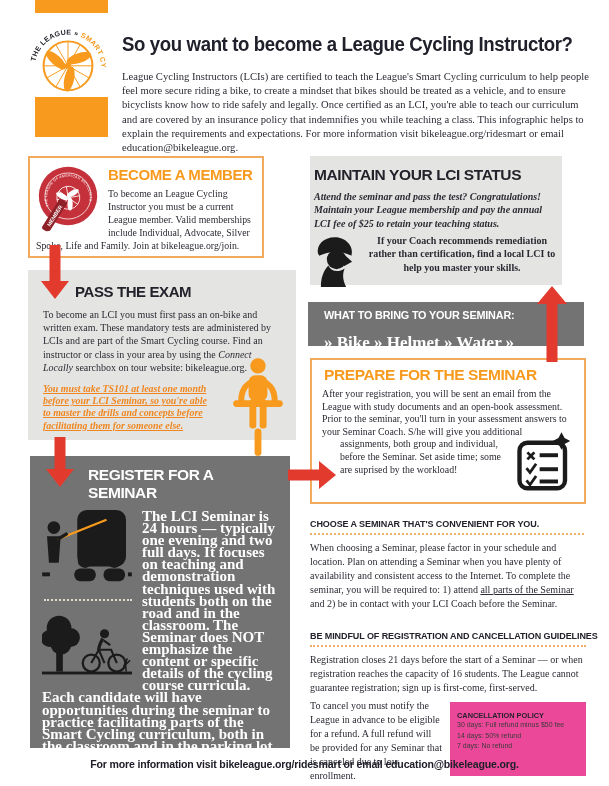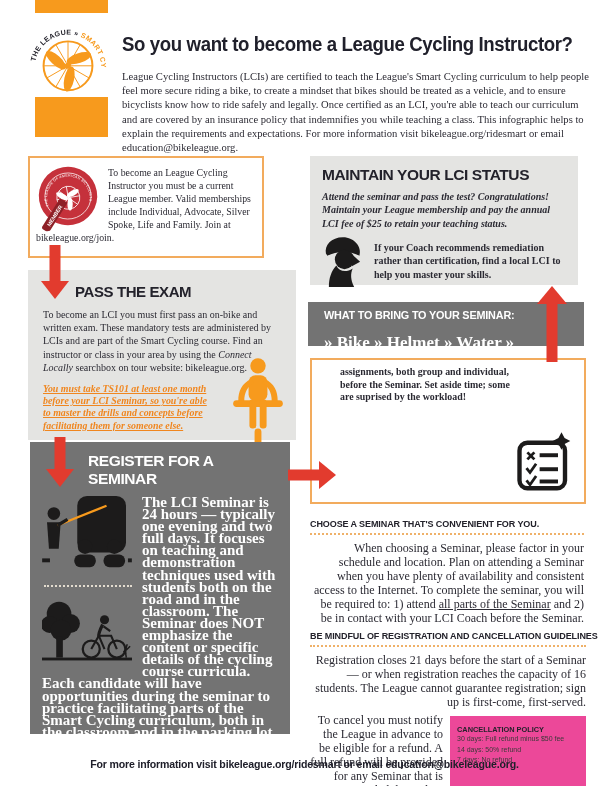--- a/index.html
+++ b/index.html
@@ -29,49 +29,49 @@
   .member-title{color:#F79A1D;margin-top:4px;}
   .member-body{font-size:9.8px;line-height:13px;margin-top:4px;}
   
   .exam-box{position:absolute;left:28px;top:270px;width:268px;height:170px;}
   .exam-title{color:#23222b;margin:13px 16px 0 47px;}
   .exam-body{font-size:10px;line-height:13.2px;margin:8px 14px 0 15px;}
   .exam-note{font-size:9.9px;line-height:12.2px;margin:9px 0 0 15px;width:170px;
              color:#F0861F;font-style:italic;font-weight:bold;text-decoration:underline;}
   .standing-cyclist{position:absolute;right:8px;top:84px;}
   
-  .register-box{position:absolute;left:30px;top:442px;width:236px;height:272px;padding:10px 12px;}
+  .register-box{position:absolute;left:30px;top:456px;width:236px;height:272px;padding:10px 12px;}
   .register-title{color:#fff;margin-left:46px;font-size:15.5px;}
   .reg-icons{float:left;width:92px;margin:8px 8px 0 0;}
   .reg-sep{border-top:2px dotted rgba(255,246,230,.8);margin:7px 2px 8px 2px;}
   .reg-body{color:#fff;font-weight:bold;font-size:15px;line-height:12.1px;margin-top:8px;}
   .reg-bullets{clear:none;margin-top:8px;}
   .reg-bullet{color:#fff;font-family:"Liberation Sans",sans-serif;font-weight:bold;
       font-size:10.2px;line-height:16.5px;letter-spacing:-.2px;transform:scaleX(.94);transform-origin:left;white-space:nowrap;}
   
-  .maintain-box{position:absolute;left:310px;top:156px;width:244px;height:109px;padding:10px 12px;}
+  .maintain-box{position:absolute;left:310px;top:156px;width:244px;height:109px;padding:10px 4px;}
   .maintain-title{font-size:15.5px;color:#23222b;}
   .maintain-body{font-weight:bold;font-size:10px;line-height:13.4px;margin-top:6px;font-style:italic;}
   .coach-row{display:flex;margin-top:3px;}
   .coach-row svg{flex:0 0 auto;margin:2px 8px 0 -2px;}
-  .coach-note{font-weight:bold;font-size:10px;line-height:13.2px;margin-top:8px;}
+  .coach-note{font-weight:bold;font-size:10px;line-height:13.2px;margin-top:1px;text-align:center;}
   
   .bring-box{position:absolute;left:308px;top:302px;width:260px;height:37px;padding:7px 0 0 16px;}
   .bring-title{color:#fff;font-family:"Liberation Sans",sans-serif;font-weight:bold;
       font-size:11.3px;letter-spacing:-.2px;transform:scaleX(.96);transform-origin:left;}
   .bring-items{color:#fff;font-weight:bold;font-size:17px;margin-top:12px;}
   
   .prepare-box{position:absolute;left:310px;top:358px;width:252px;height:130px;padding:6px 10px;}
   .prepare-title{color:#F79A1D;font-size:15.5px;margin-left:2px;}
   .prepare-body{font-size:9.9px;line-height:12.6px;margin-top:4px;}
-  .prepare-body2{font-size:9.9px;line-height:12.6px;width:172px;margin-left:18px;font-weight:bold;}
+  .prepare-body2{font-size:9.9px;line-height:12.6px;width:172px;margin-left:18px;}
   .checklist{position:absolute;right:12px;bottom:10px;}
   
   .choose-sec{position:absolute;left:310px;top:518px;width:274px;}
-  .sec-body{font-size:12px;line-height:14px;text-align:right;}
+  .sec-body{font-size:10px;line-height:14px;}
   .mindful-sec{position:absolute;left:310px;top:630px;width:276px;}
   .mindful-row{display:flex;margin-top:4px;}
   .mindful-left{flex:1;}
   .policy-box{flex:0 0 122px;background:#ec4899;padding:9px 7px;margin:3px 0 0 7px;height:56px;}
   .policy-title{font-family:"Liberation Sans",sans-serif;font-weight:bold;font-size:8px;
       color:#23222b;transform:scaleX(.92);transform-origin:left;white-space:nowrap;}
   .policy-line{font-family:"Liberation Sans",sans-serif;font-size:7.6px;line-height:10.6px;
       color:#3a3a3a;transform:scaleX(.92);transform-origin:left;white-space:nowrap;}
   
   .footer{position:absolute;left:0;right:0;top:758px;text-align:center;
@@ -140,20 +140,21 @@
         <ellipse cx="42" cy="35" rx="7.5" ry="3" transform="rotate(220 35 37)"></ellipse>
       </g>
       <text font-family="Liberation Sans, sans-serif" font-size="4" fill="#fff" letter-spacing=".3">
         <textPath href="#badgeArc" startOffset="2%">THE LEAGUE OF AMERICAN BICYCLISTS</textPath>
       </text>
       <g transform="rotate(-48 16 54)">
         <rect x="-4" y="49" width="40" height="10" fill="#8E2027"></rect>
         <text x="16" y="56.5" text-anchor="middle" font-family="Liberation Sans, sans-serif" font-weight="bold" font-size="6" fill="#fff">MEMBER</text>
       </g>
     </svg>
+    <div class="member-title h-big">BECOME A MEMBER</div>
     <div class="member-body">To become an League Cycling Instructor you must be a current League member. Valid memberships include Individual, Advocate, Silver Spoke, Life and Family. Join at bikeleague.org/join.</div>
   </div>
 
   <svg class="arrow a-member" width="28" height="54" viewBox="0 0 28 54">
     <rect x="8.5" y="0" width="11" height="38" fill="#E23B2E"></rect>
     <polygon points="0,36 28,36 14,54" fill="#E23B2E"></polygon>
   </svg>
 
   <div class="exam-box graybox">
     <div class="exam-title h-big">PASS THE EXAM</div>
@@ -245,20 +246,22 @@
     <polygon points="15,0 30,18 0,18" fill="#E23B2E"></polygon>
     <rect x="9.5" y="16" width="11" height="60" fill="#E23B2E"></rect>
   </svg>
 
   <div class="bring-box orangebox">
     <div class="bring-title">WHAT TO BRING TO YOUR SEMINAR:</div>
     <div class="bring-items">» Bike » Helmet » Water » Lunch/Snacks</div>
   </div>
 
   <div class="prepare-box borderbox">
+    <div class="prepare-title h-big">PREPARE FOR THE SEMINAR</div>
+    <div class="prepare-body">After your registration, you will be sent an email from the League with study documents and an open-book assessment. Prior to the seminar, you'll turn in your assessment answers to your Seminar Coach. S/he will give you additional</div>
     <div class="prepare-body2">assignments, both group and individual, before the Seminar. Set aside time; some are suprised by the workload!</div>
     <svg class="checklist" width="56" height="60" viewBox="0 0 64 68">
       <rect x="4" y="12" width="52" height="52" rx="9" fill="#fff" stroke="#1c1b1b" stroke-width="5"></rect>
       <polygon points="52,0 55.5,6.5 62,10 55.5,13.5 52,20 48.5,13.5 42,10 48.5,6.5" fill="#1c1b1b"></polygon>
       <g stroke="#1c1b1b" stroke-width="3.2" fill="none">
         <line x1="13" y1="23" x2="21" y2="31"></line>
           <line x1="21" y1="23" x2="13" y2="31"></line>
         <polyline points="12,41 16,46 23,36"></polyline>
         <polyline points="12,55 16,60 23,50"></polyline>
       </g>

